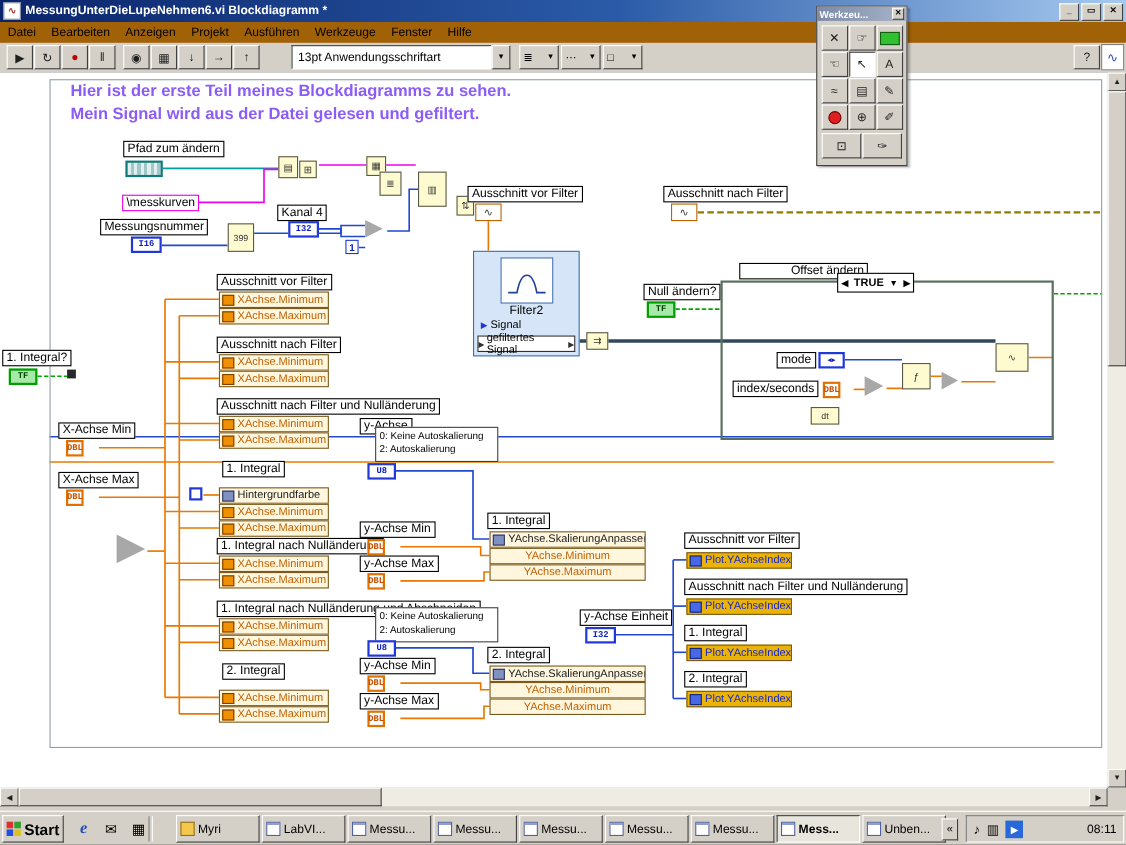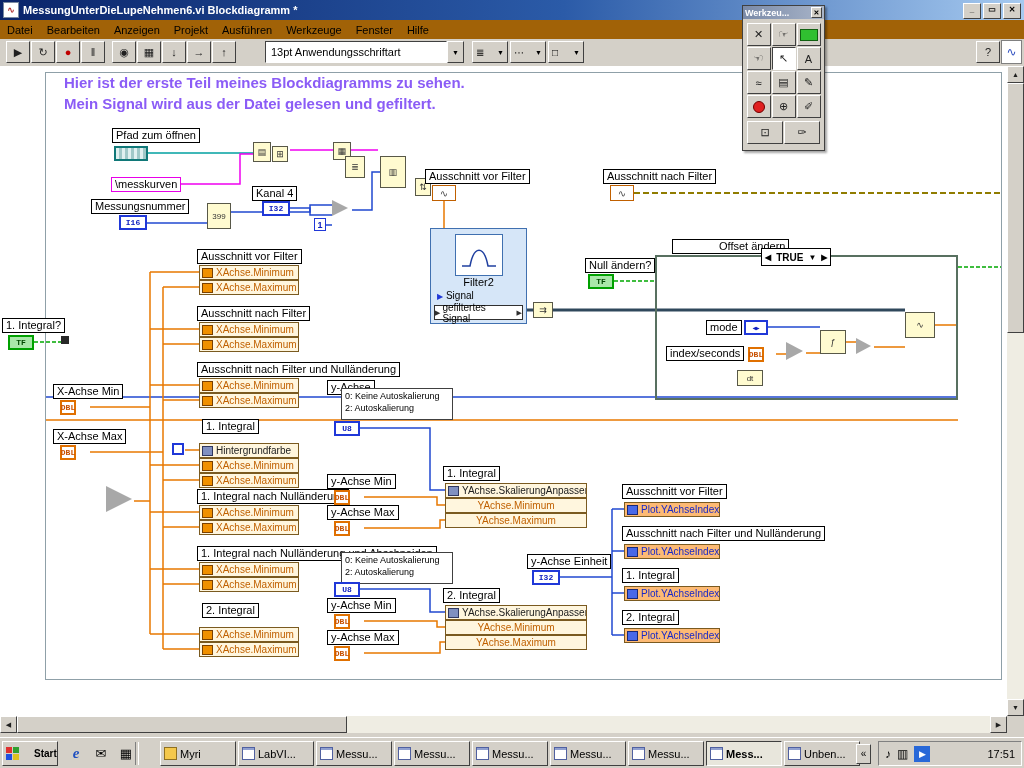--- a/index.html
+++ b/index.html
@@ -22,21 +22,21 @@
   .logo{position:absolute;left:1001px;top:1px;width:21px;height:24px;background:#fff;border:1px solid #808080;display:flex;align-items:center;justify-content:center;color:#3050C0;font-size:12px;box-sizing:border-box;}
   
   .canvas{position:absolute;left:0;top:66px;width:1007px;height:650px;background:#fff;overflow:hidden;}
   .wires{position:absolute;left:0;top:0;}
   .frame{position:absolute;left:45px;top:6px;width:955px;height:606px;border:1px solid #8FA0A8;}
   .comment{position:absolute;font-size:15px;font-weight:bold;color:#8b5cf6;white-space:nowrap;}
   .lbl{position:absolute;background:#fff;border:1px solid #000;font-size:11px;line-height:13px;padding:0 3px;white-space:nowrap;color:#000;}
   .lbl.pink{border-color:#E800E8;}
   .pn-row{position:absolute;height:15px;box-sizing:border-box;background:#FFF6DE;border:1px solid #7A5A20;display:flex;align-items:center;font-size:10px;color:#C06000;padding:0 2px;white-space:nowrap;overflow:hidden;}
   .pn-row .pic{width:9px;height:8px;background:#F09000;border:1px solid #7A4000;margin-right:3px;flex:none;}
-  .pn-row.blue{color:#1828C8;background:#fdba74;justify-content:space-between;}
+  .pn-row.blue{color:#1828C8;background:#eab308;justify-content:space-between;}
   .pn-row.blue .pic{background:#4868E8;border-color:#182878;}
   .pn-row.dark{color:#202020;}
   .pn-row.dark .pic{background:#8090C0;border-color:#303860;}
   .pn-row.center{justify-content:center;}
   .term{position:absolute;height:15px;box-sizing:border-box;background:#fff;border:2px solid;display:flex;align-items:center;justify-content:center;font-family:"Liberation Mono",monospace;font-size:8px;font-weight:bold;}
   .term.dbl{border-color:#E07000;color:#C85000;width:16px;}
   .term.int{border-color:#2038D8;color:#1020C0;width:28px;}
   .term.tf{border-color:#00A000;color:#004800;background:#A8E8A8;width:26px;}
   .term.path{border-color:#107878;width:34px;background:repeating-linear-gradient(90deg,#E0F0F0 0 3px,#A0C8C8 3px 6px);}
   .fn{position:absolute;background:#FFFBD0;border:1px solid #585848;display:flex;align-items:center;justify-content:center;font-size:9px;color:#333;box-sizing:border-box;}
@@ -68,21 +68,21 @@
   .pal-close{margin-left:auto;width:11px;height:11px;background:#D4D0C8;border:1px solid;border-color:#fff #404040 #404040 #fff;font-size:7px;line-height:9px;text-align:center;color:#000;box-sizing:border-box;}
   .pal-grid{padding:4px 3px 2px;display:grid;grid-template-columns:24px 24px 24px;grid-auto-rows:23px;gap:1px;justify-content:center;}
   .pcell{background:#D4D0C8;border:1px solid;border-color:#fff #404040 #404040 #fff;display:flex;align-items:center;justify-content:center;font-size:11px;color:#202020;box-sizing:border-box;}
   .pcell.pressed{border-color:#404040 #fff #fff #404040;background:#fff;}
   .pal-wide{display:flex;gap:1px;justify-content:center;margin-top:1px;}
   .pal-wide .pcell{width:36px;height:23px;}
   .led{width:16px;height:10px;background:#30C030;border:1px solid #106010;}
   .bp{width:10px;height:10px;border-radius:50%;background:#E02020;border:1px solid #700000;}
   
   .taskbar{position:absolute;left:0;top:737px;width:1024px;height:31px;background:#D4D0C8;border-top:1px solid #fff;box-sizing:border-box;}
-  .start{position:absolute;left:2px;top:3px;width:56px;height:25px;background:#D4D0C8;border:1px solid;border-color:#fff #404040 #404040 #fff;display:flex;align-items:center;gap:15px;font-size:10px;font-weight:bold;padding-left:3px;box-sizing:border-box;}
+  .start{position:absolute;left:2px;top:3px;width:56px;height:25px;background:#D4D0C8;border:1px solid;border-color:#fff #404040 #404040 #fff;display:flex;align-items:center;gap:3px;font-size:14px;font-weight:bold;padding-left:3px;box-sizing:border-box;}
   .winflag{width:13px;height:13px;display:grid;grid-template-columns:6px 6px;grid-auto-rows:6px;gap:1px;flex:none;}
   .winflag i{display:block;}
   .ql{position:absolute;left:66px;top:5px;display:flex;gap:5px;}
   .qicon{width:20px;height:20px;display:flex;align-items:center;justify-content:center;font-size:13px;}
   .qicon.ie{color:#2050C0;font-weight:bold;font-style:italic;font-family:"Liberation Serif",serif;font-size:15px;}
   .tsep{position:absolute;left:135px;top:4px;width:2px;height:23px;border-left:1px solid #808080;border-right:1px solid #fff;}
   .task{position:absolute;top:3px;width:76px;height:25px;background:#D4D0C8;border:1px solid;border-color:#fff #404040 #404040 #fff;display:flex;align-items:center;gap:3px;font-size:11px;padding:0 3px;box-sizing:border-box;overflow:hidden;white-space:nowrap;color:#000;}
   .task.active{border-color:#404040 #fff #fff #404040;background:#E8E6DC;font-weight:bold;}
   .ticon{width:13px;height:13px;flex:none;border:1px solid #888;background:#fff;box-sizing:border-box;}
   .ticon.folder{background:#F4C84C;border-color:#907020;}
@@ -204,21 +204,21 @@
       <g stroke="#30485C" fill="none" stroke-width="3">
         <path d="M525 244 H905"></path>
       </g>
     </svg>
 
     <div class="frame"></div>
 
     <div class="comment" style="left:64px;top:8px;">Hier ist der erste Teil meines Blockdiagramms zu sehen.</div>
     <div class="comment" style="left:64px;top:29px;">Mein Signal wird aus der Datei gelesen und gefiltert.</div>
 
-    <div class="lbl" style="left:112px;top:62px;">Pfad zum öffnen</div>
+    <div class="lbl" style="left:112px;top:62px;">Pfad zum ändern</div>
     <div class="term path" style="left:114px;top:80px;"></div>
     <div class="lbl pink" style="left:111px;top:111px;">\messkurven</div>
     <div class="lbl" style="left:91px;top:133px;">Messungsnummer</div>
     <div class="term int" style="left:119px;top:149px;">I16</div>
     <div class="fn" style="left:207px;top:137px;width:24px;height:26px;font-size:8px;">399</div>
     <div class="fn" style="left:253px;top:76px;width:18px;height:20px;">▤</div>
     <div class="fn" style="left:272px;top:80px;width:16px;height:16px;">⊞</div>
     <div class="fn" style="left:333px;top:76px;width:18px;height:18px;">▦</div>
     <div class="fn" style="left:345px;top:90px;width:20px;height:22px;">≣</div>
     <div class="fn" style="left:380px;top:90px;width:26px;height:32px;">▥</div>
@@ -545,17 +545,17 @@
     <span class="task" style="left:784px;">
         <span class="ticon vi"></span>
         <span>Unben...</span>
       </span>
 
     <span class="ovf">«</span>
     <span class="tray">
       <span class="tglyph">♪</span>
       <span class="tglyph">▥</span>
       <span class="playicon">▶</span>
-      <span class="clock">17:51</span>
+      <span class="clock">08:11</span>
     </span>
   </div>
 
 </div>
 
 </body></html>

